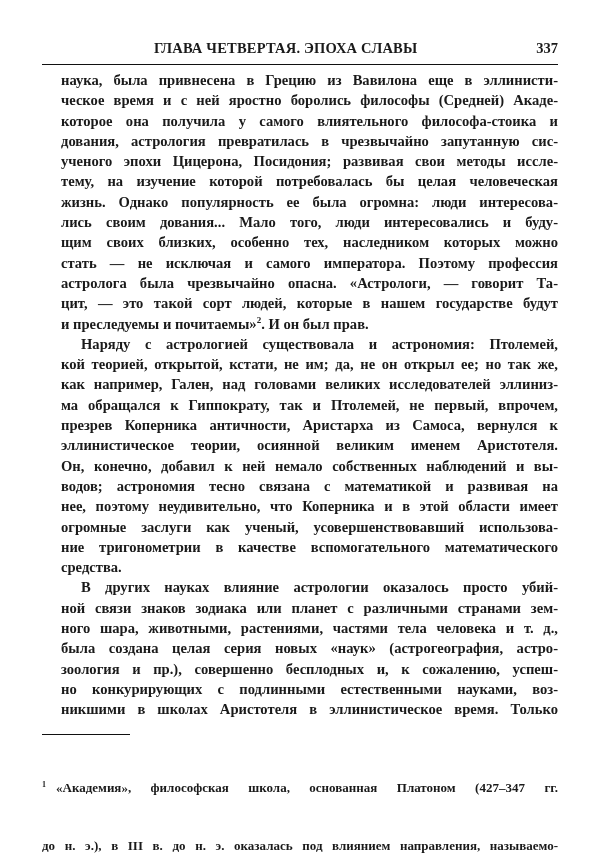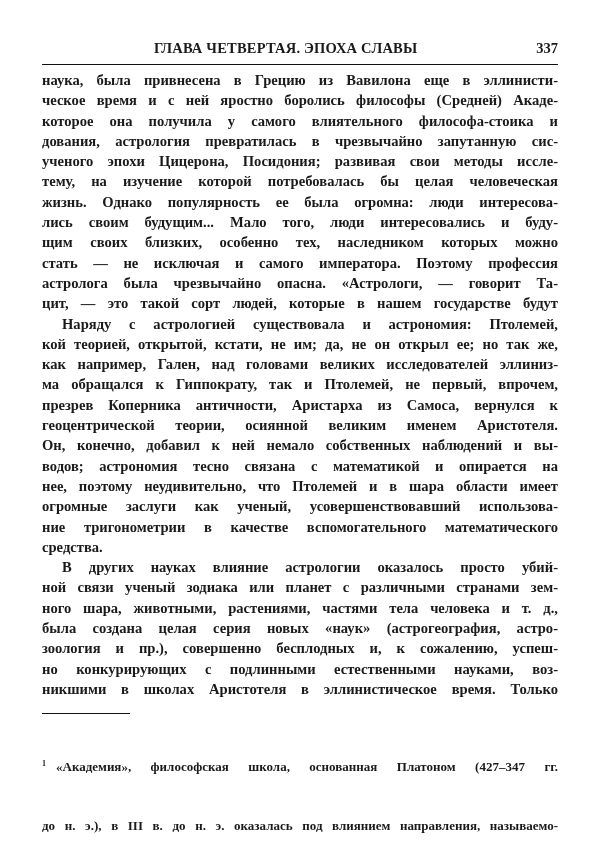--- a/index.html
+++ b/index.html
@@ -5,21 +5,21 @@
   html, body { margin: 0; padding: 0; background: #ffffff; }
   body { width: 600px; height: 856px; position: relative; overflow: hidden;
          font-family: "DejaVu Serif", "Liberation Serif", serif; color: #1a1a1a; }
   .page { position: absolute; left: 42px; top: 40px; width: 516px; }
   .running-head { display: flex; justify-content: space-between; align-items: baseline;
                   font-family: "Liberation Serif", serif; font-weight: bold;
                   font-size: 14.5px; height: 22px; padding-left: 112px; gap: 48px; }
   .running-head .title { letter-spacing: 0.2px; }
   .rule { height: 0; border-top: 1.6px solid #111; margin-top: 2px; }
   .body { margin-top: 5px; font-family: "Liberation Serif", serif; font-weight: bold;
-          font-size: 14.6px; line-height: 20.3px; text-align: justify; }
+          font-size: 14.6px; line-height: 20.3px; text-align: justify; margin-left: 19px; }
   .body p { margin: 0; text-indent: 0; }
   .body .line { display: block; text-align: justify; text-align-last: justify; white-space: nowrap; }
   .body .line.last { text-align-last: left; }
   sup { font-size: 9px; line-height: 0; vertical-align: 6px; }
   .fn-rule { width: 88px; border-top: 1.2px solid #111; margin-top: 14px; }
   .footnotes { margin-top: 10px; font-family: "Liberation Serif", serif; font-weight: bold;
                font-size: 13px; line-height: 17.5px; }
   .fn { display: block; }
   .fn .line { display: block; text-align: justify; text-align-last: justify; white-space: nowrap; margin-top: 41px; }
   .fn .mark { font-size: 8px; vertical-align: 5px; margin-right: 10px; }
@@ -36,45 +36,46 @@
 
   <div class="body">
     <p>
       <span class="line">наука, была привнесена в Грецию из Вавилона еще в эллинисти-</span>
       <span class="line">ческое время и с ней яростно боролись философы (Средней) Акаде-</span>
       <span class="line">которое она получила у самого влиятельного философа-стоика и</span>
       <span class="line">дования, астрология превратилась в чрезвычайно запутанную сис-</span>
       <span class="line">ученого эпохи Цицерона, Посидония; развивая свои методы иссле-</span>
       <span class="line">тему, на изучение которой потребовалась бы целая человеческая</span>
       <span class="line">жизнь. Однако популярность ее была огромна: люди интересова-</span>
-      <span class="line">лись своим будущим... Мало того, люди интересовались и буду-</span>
+      <span class="line">лись своим дования... Мало того, люди интересовались и буду-</span>
       <span class="line">щим своих близких, особенно тех, наследником которых можно</span>
       <span class="line">стать — не исключая и самого императора. Поэтому профессия</span>
       <span class="line">астролога была чрезвычайно опасна. «Астрологи, — говорит Та-</span>
       <span class="line">цит, — это такой сорт людей, которые в нашем государстве будут</span>
+      <span class="line last"><span>и преследуемы и почитаемы»</span><sup>2</sup><span>. И он был прав.</span></span>
     </p>
 
     <p>
       <span class="line" style="padding-left:20px">Наряду с астрологией существовала и астрономия: Птолемей,</span>
       <span class="line">кой теорией, открытой, кстати, не им; да, не он открыл ее; но так же,</span>
       <span class="line">как например, Гален, над головами великих исследователей эллиниз-</span>
       <span class="line">ма обращался к Гиппократу, так и Птолемей, не первый, впрочем,</span>
       <span class="line">презрев Коперника античности, Аристарха из Самоса, вернулся к</span>
-      <span class="line">геоцентрической теории, осиянной великим именем Аристотеля.</span>
+      <span class="line">эллинистическое теории, осиянной великим именем Аристотеля.</span>
       <span class="line">Он, конечно, добавил к ней немало собственных наблюдений и вы-</span>
-      <span class="line">водов; астрономия тесно связана с математикой и опирается на</span>
-      <span class="line">нее, поэтому неудивительно, что Птолемей и в шара области имеет</span>
+      <span class="line">водов; астрономия тесно связана с математикой и развивая на</span>
+      <span class="line">нее, поэтому неудивительно, что Коперника и в этой области имеет</span>
       <span class="line">огромные заслуги как ученый, усовершенствовавший использова-</span>
       <span class="line">ние тригонометрии в качестве вспомогательного математического</span>
       <span class="line last">средства.</span>
     </p>
 
     <p>
       <span class="line" style="padding-left:20px">В других науках влияние астрологии оказалось просто убий-</span>
-      <span class="line">ной связи ученый зодиака или планет с различными странами зем-</span>
+      <span class="line">ной связи знаков зодиака или планет с различными странами зем-</span>
       <span class="line">ного шара, животными, растениями, частями тела человека и т.  д.,</span>
       <span class="line">была создана целая серия новых «наук» (астрогеография, астро-</span>
       <span class="line">зоология и пр.), совершенно бесплодных и, к сожалению, успеш-</span>
       <span class="line">но конкурирующих с подлинными естественными науками, воз-</span>
       <span class="line">никшими в школах Аристотеля в эллинистическое время. Только</span>
     </p>
   </div>
 
   <div class="fn-rule"></div>
 

